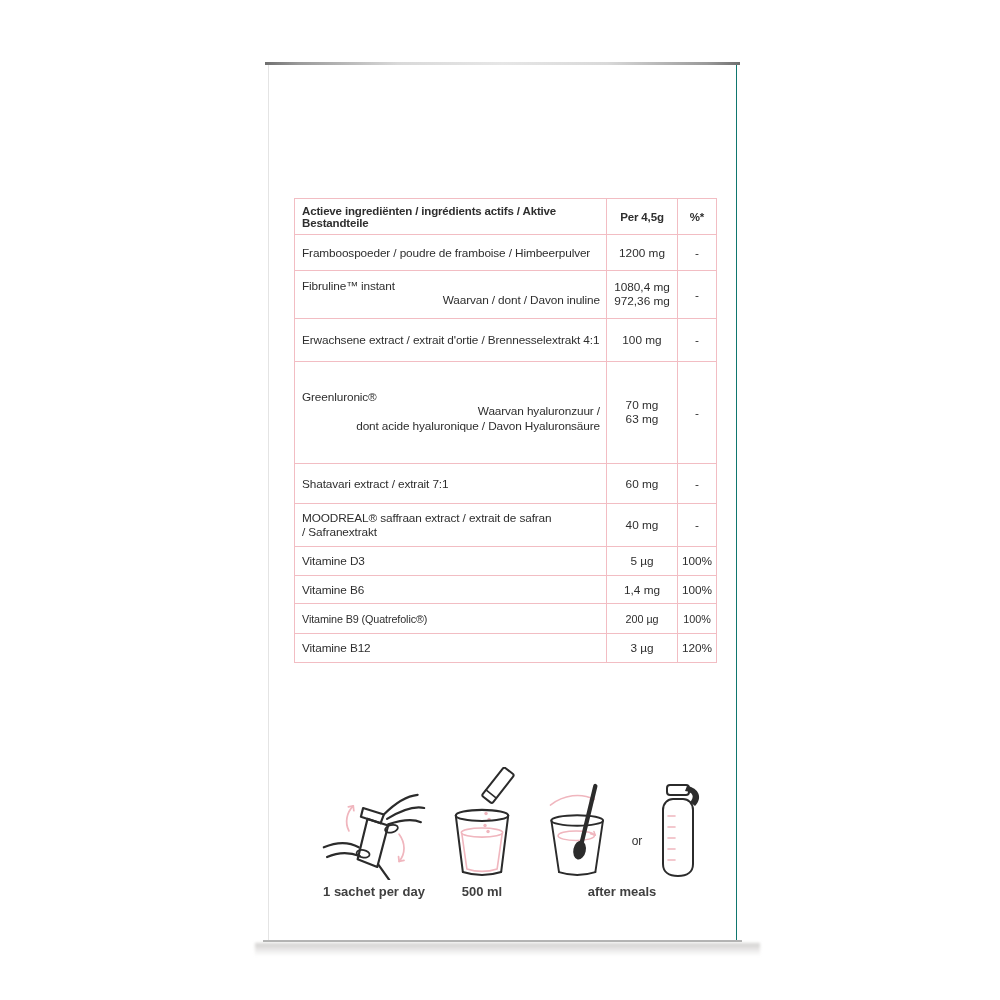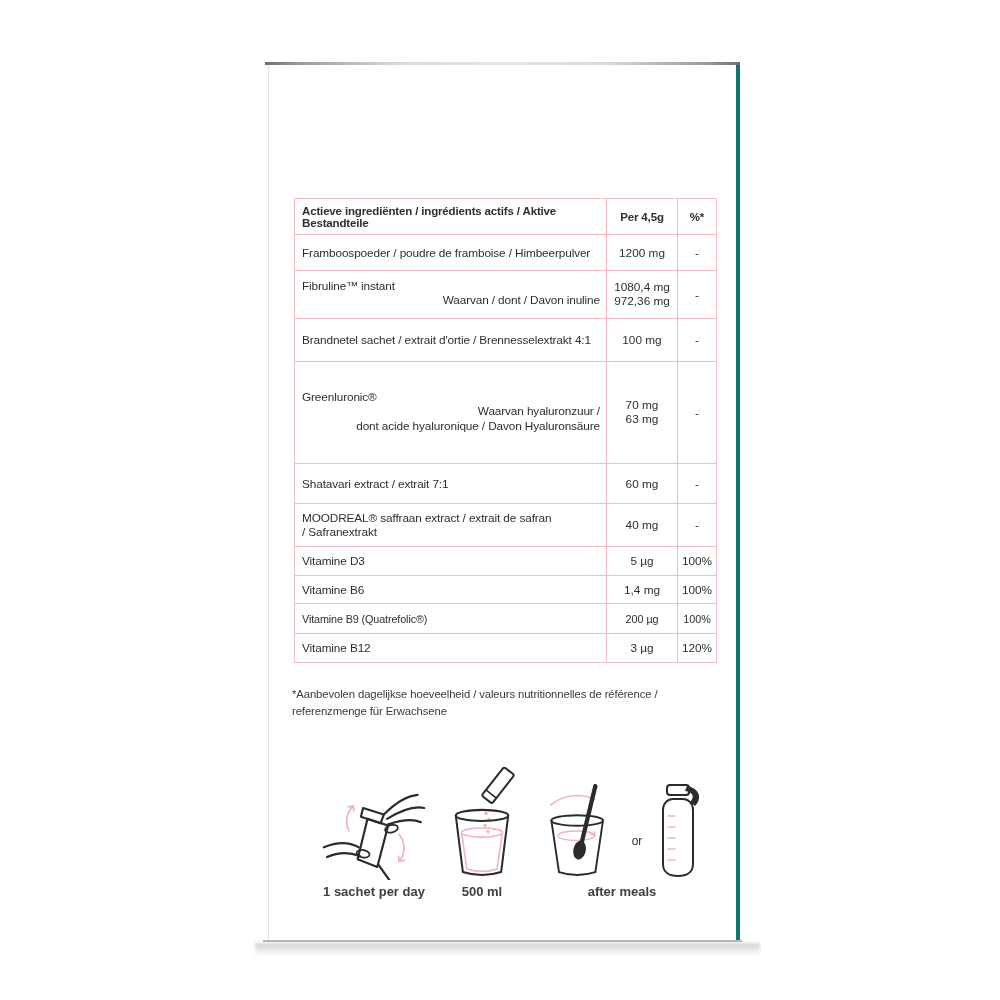--- a/index.html
+++ b/index.html
@@ -1,20 +1,20 @@
 <!DOCTYPE html>
 <html><head>
 <meta charset="utf-8">
 <style>
   html,body{margin:0;padding:0;background:#ffffff;}
   .stage{position:relative;width:1000px;height:1000px;background:#ffffff;overflow:hidden;
          font-family:"Liberation Sans", sans-serif;color:var(--ink,#2e2e2e);}
   
   .box{position:absolute;left:268px;top:62px;width:467px;height:880px;background:#ffffff;
-       border-left:1px solid #e4e4e4;border-right:4px solid #0f766e;}
+       border-left:1px solid #e4e4e4;border-right:1px solid #0f766e;}
   .box-top-edge{position:absolute;left:-4px;top:0;width:475px;height:3px;
        background:linear-gradient(90deg,#6f6f6f 0%,#9a9a9a 7%,#d9d9d9 28%,#e6e6e6 50%,#d9d9d9 72%,#9a9a9a 93%,#6f6f6f 100%);}
   .box-bottom-edge{position:absolute;left:-6px;bottom:0;width:479px;height:2px;background:#b5b5b5;}
   .box-shadow{position:absolute;left:255px;top:943px;width:505px;height:13px;
        background:linear-gradient(to bottom,rgba(140,135,132,.40),rgba(140,135,132,0));
        filter:blur(1.5px);}
   
   table.ingredients{position:absolute;left:25px;top:136px;width:422px;border-collapse:collapse;
        table-layout:fixed;}
   table.ingredients col.c1{width:312px;} table.ingredients col.c2{width:71px;} table.ingredients col.c3{width:39px;}
@@ -89,21 +89,21 @@
             </td>
             <td class="c-amt">
               <div class="cell-col">
                 <div>1080,4 mg</div>
                 <div>972,36 mg</div>
               </div>
             </td>
             <td class="c-pct">-</td>
           </tr>
           <tr style="height: 43px;">
-            <td class="c-name">Brandnetel sachet / extrait d'ortie / Brennesselextrakt 4:1</td>
+            <td class="c-name">Erwachsene extract / extrait d'ortie / Brennesselextrakt 4:1</td>
             <td class="c-amt">100 mg</td>
             <td class="c-pct">-</td>
           </tr>
           <tr style="height: 102px;">
             <td class="c-name">
               <div class="cell-col">
                 <div>Greenluronic®</div>
                 <div class="sub">
                   <div>Waarvan hyaluronzuur /</div>
                   <div>dont acide hyaluronique / Davon Hyaluronsäure</div>
@@ -147,24 +147,20 @@
             <td class="c-pct">100%</td>
           </tr>
           <tr style="height: 29px;">
             <td class="c-name">Vitamine B12</td>
             <td class="c-amt">3 µg</td>
             <td class="c-pct">120%</td>
           </tr>
         </tbody>
     </table>
 
-    <div class="footnote">
-      <div>*Aanbevolen dagelijkse hoeveelheid / valeurs nutritionnelles de référence /</div>
-      <div>referenzmenge für Erwachsene</div>
-    </div>
 
     <div class="usage">
 
       <div class="usage-item u1">
         <svg width="112" height="96" viewBox="0 0 100 88">
           <path class="ink" d="M44,32 L63,38 L53,76 L35,69 Z"></path>
           <path class="ink" d="M40,22 L59,28 L56,36 L38,30 Z"></path>
           <path class="ink" d="M59,28 C70,17 80,11 90,10"></path>
           <path class="ink" d="M62,32 C75,24 87,20 96,22"></path>
           <path class="ink" d="M63,37 C75,33 86,32 93,35"></path>

